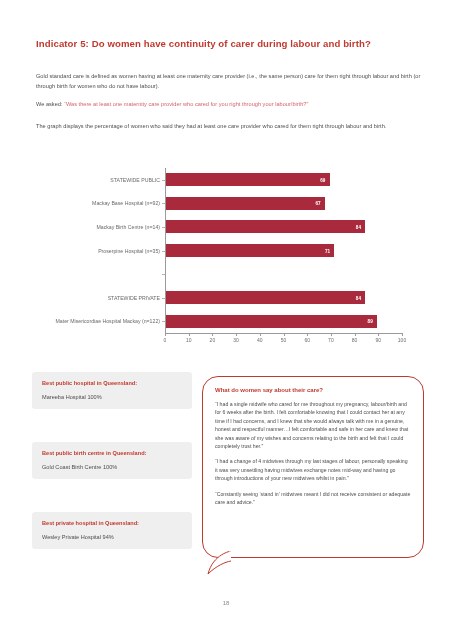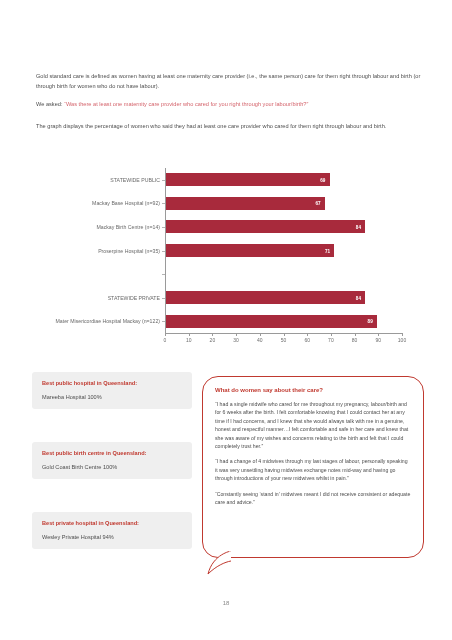--- a/index.html
+++ b/index.html
@@ -182,20 +182,21 @@
     text-align: center;
     font-size: 6px;
     color: #8a8a8a;
   }
 </style>
 </head>
 <body>
 
 <div class="page">
 
+  <div class="heading">Indicator 5: Do women have continuity of carer during labour and birth?</div>
 
   <div class="para" id="para1">Gold standard care is defined as women having at least one maternity care provider (i.e., the same person) care for them right through labour and birth (or through birth for women who do not have labour).</div>
 
   <div class="para" id="para2"><span class="ask-label">We asked: </span><span class="q-red">“Was there at least one maternity care provider who cared for you right through your labour/birth?”</span></div>
 
   <div class="para" id="para3">The graph displays the percentage of women who said they had at least one care provider who cared for them right through labour and birth.</div>
 
   <div class="chart">
     <div class="axis-line-y"></div>
     <div class="axis-line-x"></div>

